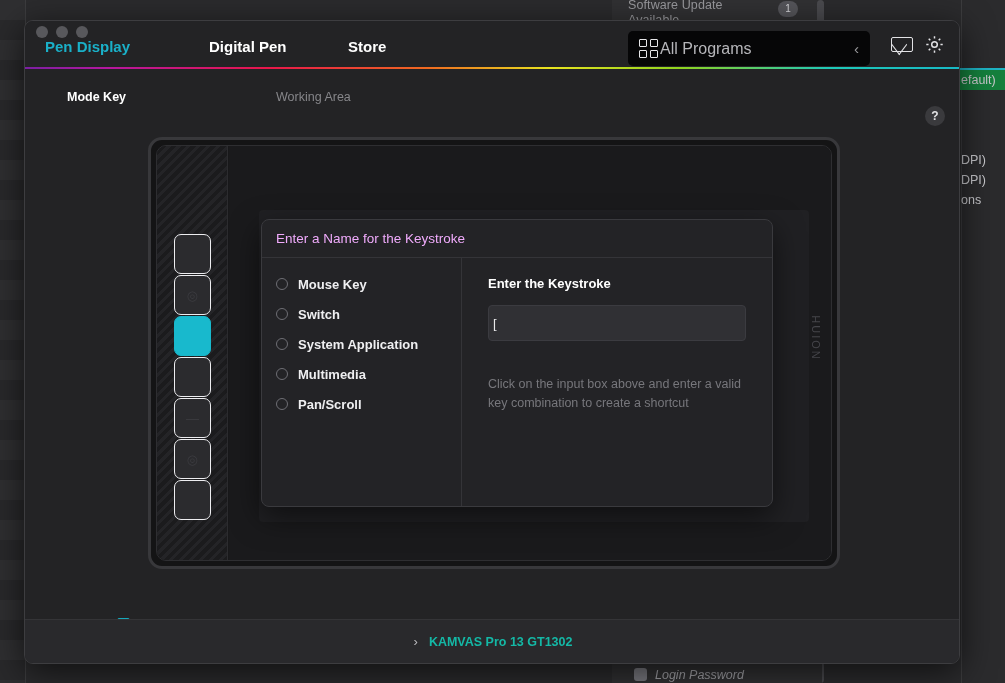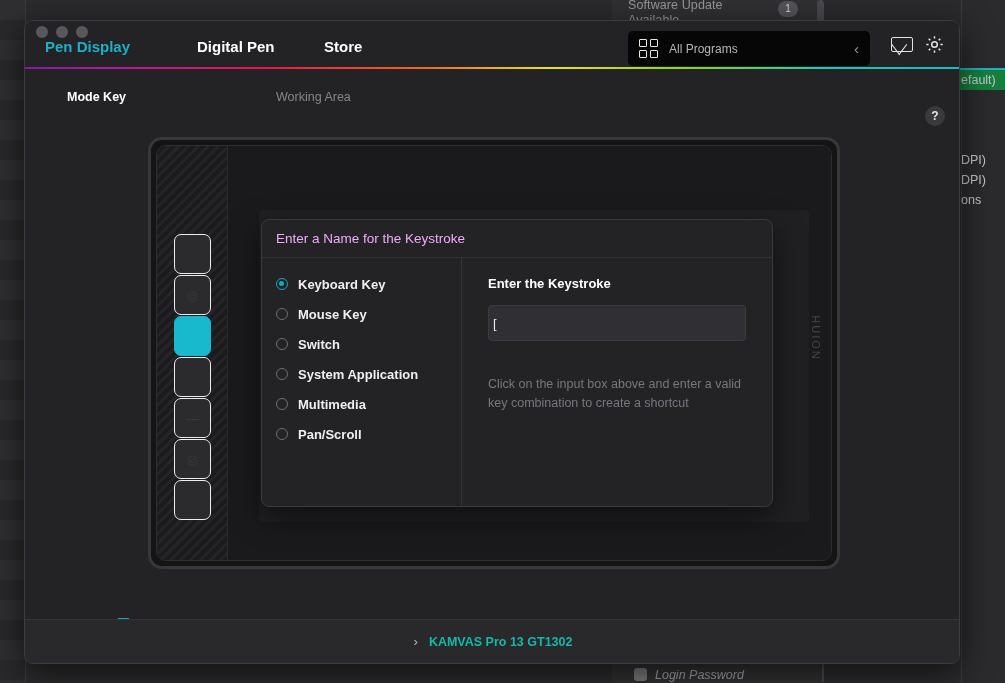--- a/index.html
+++ b/index.html
@@ -87,39 +87,39 @@
     overflow: hidden;
   }
 
   
   .titlebar {
     position: relative; height: 46px; background: #232325;
   }
   .lights { position: absolute; left: 11px; top: 5px; display: flex; gap: 8px; }
   .light { width: 12px; height: 12px; border-radius: 50%; background: #58585c; }
 
-  .navtabs { position: absolute; left: 20px; top: 17px; display: flex; }
+  .navtabs { position: absolute; left: 20px; top: 17px; display: flex; gap: 12px; }
   .navtab {
     font-size: 15px; font-weight: bold; color: #ffffff;
     cursor: pointer; white-space: nowrap;
   }
   .navtab.active { color: #1ab0c8; }
   .navtab:nth-child(1) { width: 152px; }
   .navtab:nth-child(2) { width: 127px; }
 
   .searchbar {
     position: absolute; left: 603px; top: 10px;
     width: 242px; height: 35px;
     background: #060607; border-radius: 5px;
     display: flex; align-items: center; padding: 0 11px;
   }
   .grid-icon { width: 19px; height: 19px; display: grid;
     grid-template-columns: 8px 8px; grid-template-rows: 8px 8px; gap: 3px; }
   .grid-icon i { border: 1.6px solid #e8e8ea; border-radius: 1px; }
-  .search-label { margin-left: 11px; color: #b6b6ba; font-size: 12px; flex: 1; }
+  .search-label { margin-left: 2px; color: #b6b6ba; font-size: 16px; flex: 1; }
   .chev-left { color: #9c9c9f; font-size: 15px; }
 
   .mail-icon { position: absolute; left: 866px; top: 16px; width: 22px; height: 15px;
     border: 1.6px solid #e3e3e6; border-radius: 2px; }
   .mail-icon::after {
     content: ""; position: absolute; left: 1px; top: 0px;
     width: 11.5px; height: 11.5px; border-right: 1.6px solid #e3e3e6;
     border-bottom: 1.6px solid #e3e3e6; transform: rotate(45deg) skew(8deg,8deg);
   }
   .gear-icon { position: absolute; left: 899px; top: 13px; width: 21px; height: 21px; }
@@ -377,24 +377,20 @@
       </div>
     </div>
   </div>
 
   <div class="modal">
     <div class="modal-head">
       <div class="modal-title">Enter a Name for the Keystroke</div>
     </div>
     <div class="modal-body">
       <div class="modal-left">
-        <div class="radio-row">
-          <div class="radio on"></div>
-          <div class="radio-label">Keyboard Key</div>
-        </div>
         <div class="radio-row">
           <div class="radio"></div>
           <div class="radio-label">Mouse Key</div>
         </div>
         <div class="radio-row">
           <div class="radio"></div>
           <div class="radio-label">Switch</div>
         </div>
         <div class="radio-row">
           <div class="radio"></div>

